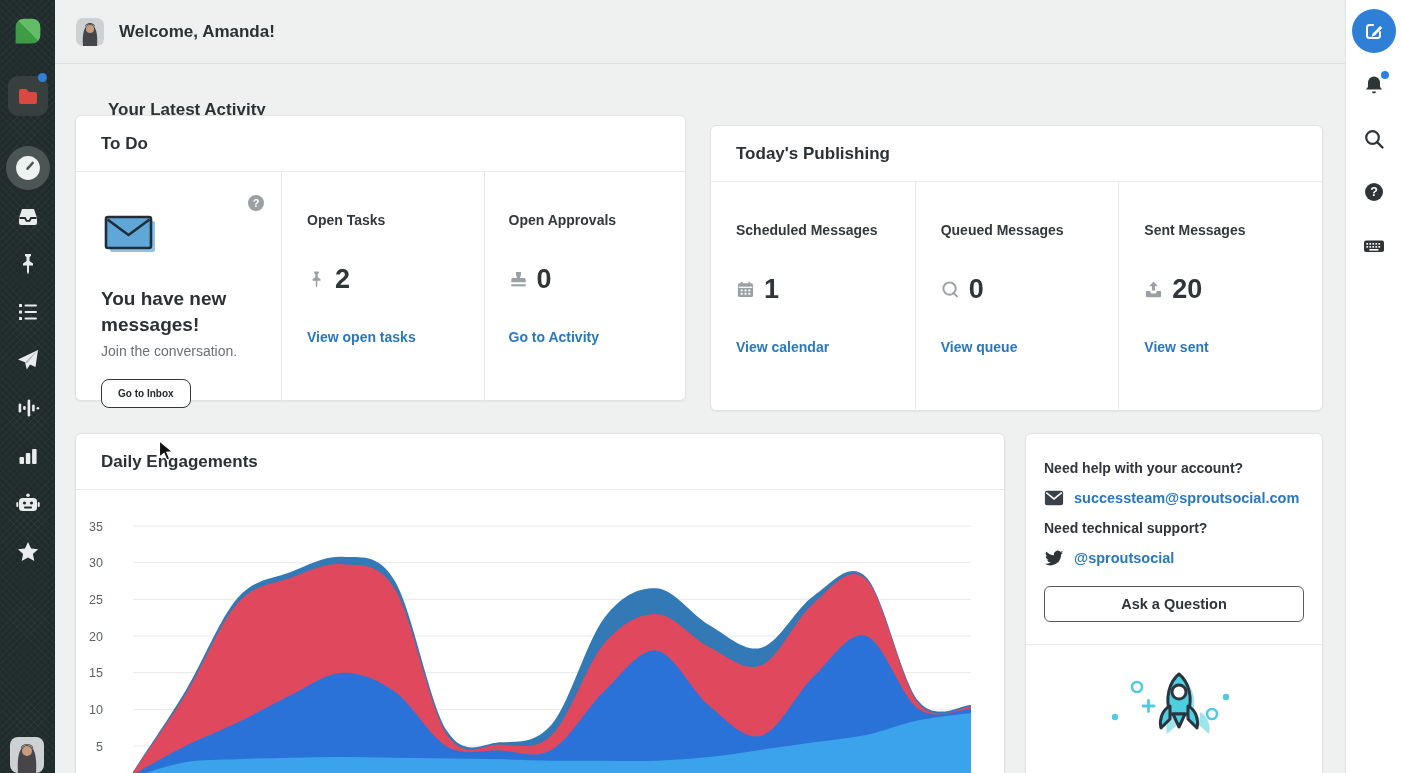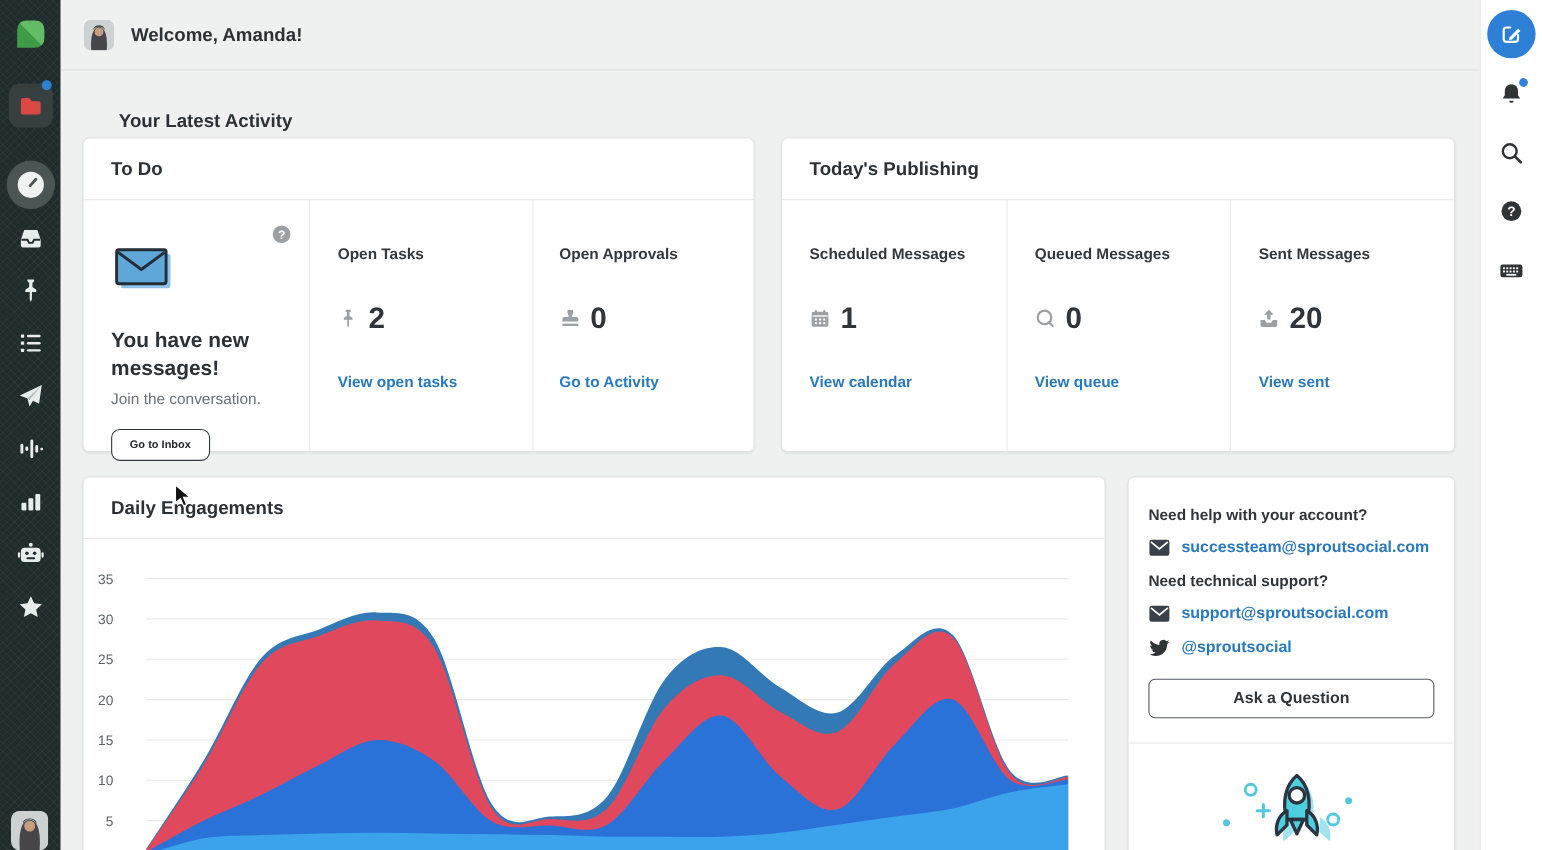--- a/index.html
+++ b/index.html
@@ -33,21 +33,21 @@
   
   .main { position:absolute; left:55px; top:0; right:57px; bottom:0; }
   .topbar { height:64px; border-bottom:1px solid #dcdedd; display:flex; align-items:center; padding-left:21px; }
   .topbar-avatar { width:28px; height:28px; border-radius:7px; overflow:hidden; }
   .welcome { margin-left:15px; font-size:17px; font-weight:bold; color:#2b3135; }
   .section-title { position:absolute; left:20px; top:100px; font-size:17px; font-weight:bold; color:#2b3135;margin-left:33px; }
 
   .card { position:absolute; background:#fff; border:1px solid #e2e3e1; border-radius:6px; box-shadow:0 1px 2px rgba(0,0,0,.05); }
   .card-header { height:56px; border-bottom:1px solid #e9e9e7; display:flex; align-items:center; padding:0 25px; font-size:17px; font-weight:bold; color:#2b3135; }
 
-  .card-todo { left:20px; top:125px; width:611px; height:286px; }
+  .card-todo { left:20px; top:115px; width:611px; height:286px; }
   .card-publishing { left:655px; top:125px; width:613px; height:286px; }
   .card-chart { left:20px; top:433px; width:930px; height:360px; }
   .card-help { left:970px; top:433px; width:298px; height:360px; }
 
   .card-body { display:flex; height:229px; }
   .col { padding:40px 20px 0 25px; position:relative; }
   .col + .col { border-left:1px solid #e9e9e7; }
   .todo-col1 { width:205px; } .todo-col2 { width:203px; } .todo-col3 { width:202px;padding-left:24px; }
   .pub-col { width:204.3px; }
 
@@ -383,27 +383,20 @@
       <div class="help-heading">Need help with your account?</div>
       <div class="help-row">
         <svg width="20" height="18" viewBox="0 0 22 18">
           <rect x="1" y="1" width="20" height="16" rx="2.2" fill="#39424a"></rect>
           <path d="M2.5 3 L11 10 L19.5 3" stroke="#fff" stroke-width="1.7" fill="none"></path>
         </svg>
         <a class="help-link">successteam@sproutsocial.com</a>
       </div>
       <div class="help-heading">Need technical support?</div>
       <div class="help-row">
-        <svg width="20" height="18" viewBox="0 0 22 18">
-          <rect x="1" y="1" width="20" height="16" rx="2.2" fill="#39424a"></rect>
-          <path d="M2.5 3 L11 10 L19.5 3" stroke="#fff" stroke-width="1.7" fill="none"></path>
-        </svg>
-        <a class="help-link">support@sproutsocial.com</a>
-      </div>
-      <div class="help-row">
         <svg width="20" height="18" viewBox="0 0 24 20">
           <path d="M23 3.3c-.8.36-1.66.6-2.56.72a4.48 4.48 0 0 0 1.96-2.47c-.86.51-1.82.88-2.84 1.08a4.47 4.47 0 0 0-7.61 4.07A12.68 12.68 0 0 1 2.74 2.06a4.47 4.47 0 0 0 1.38 5.96c-.73-.02-1.42-.22-2.02-.56v.06a4.47 4.47 0 0 0 3.58 4.38c-.65.18-1.34.2-2.02.08a4.47 4.47 0 0 0 4.17 3.1A8.96 8.96 0 0 1 1 16.9a12.64 12.64 0 0 0 6.84 2c8.2 0 12.7-6.8 12.7-12.7v-.58A9.07 9.07 0 0 0 23 3.3z" fill="#2f3437"></path>
         </svg>
         <a class="help-link">@sproutsocial</a>
       </div>
       <button class="btn-ask">Ask a Question</button>
       <div class="help-divider"></div>
       <div class="rocket-zone">
         <svg width="150" height="105" viewBox="0 0 150 105">
 

